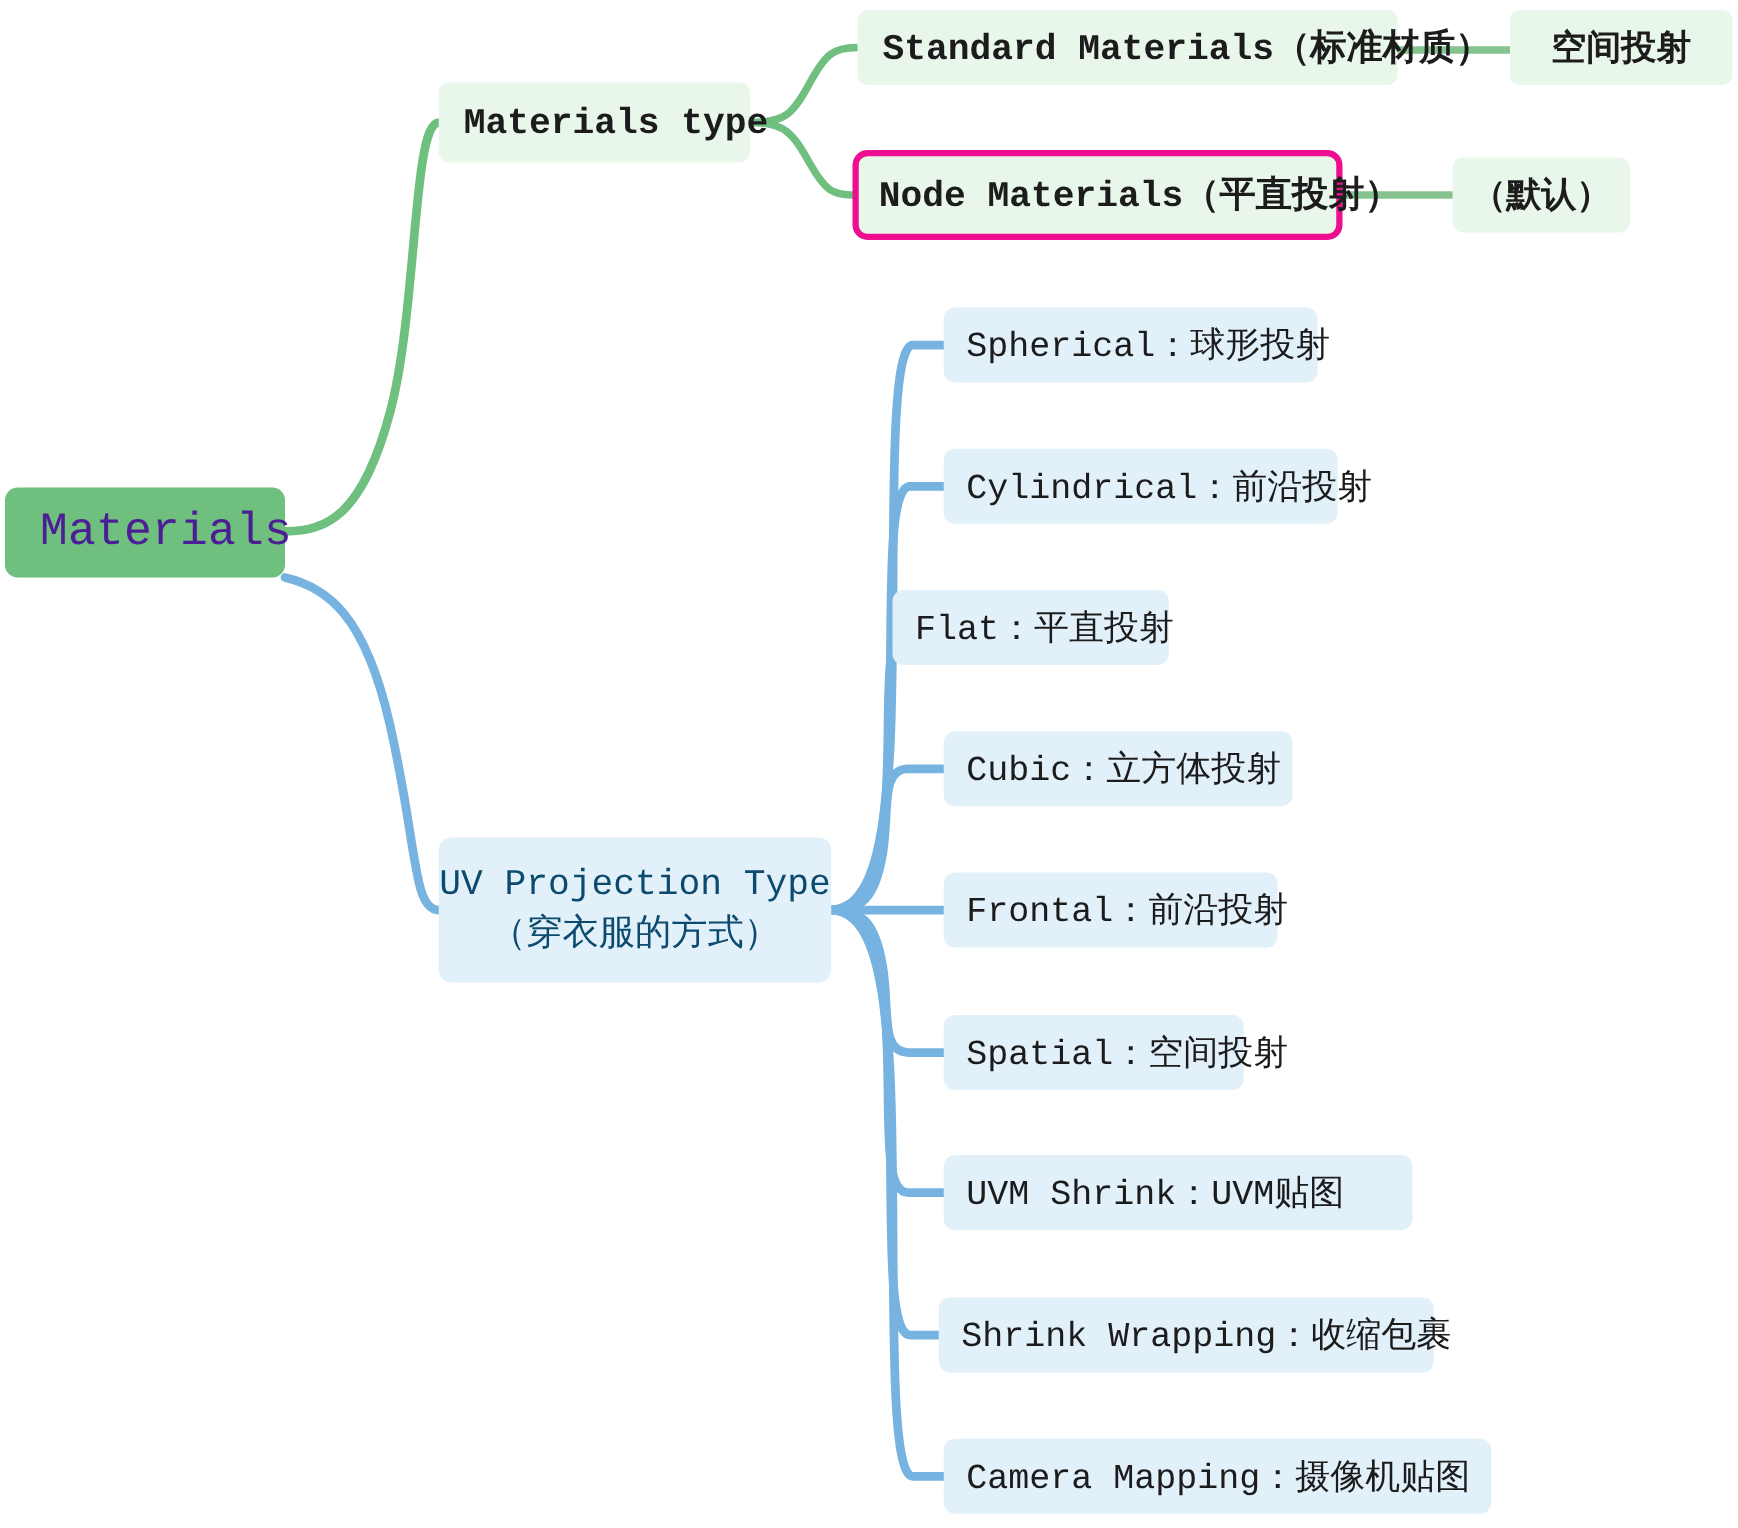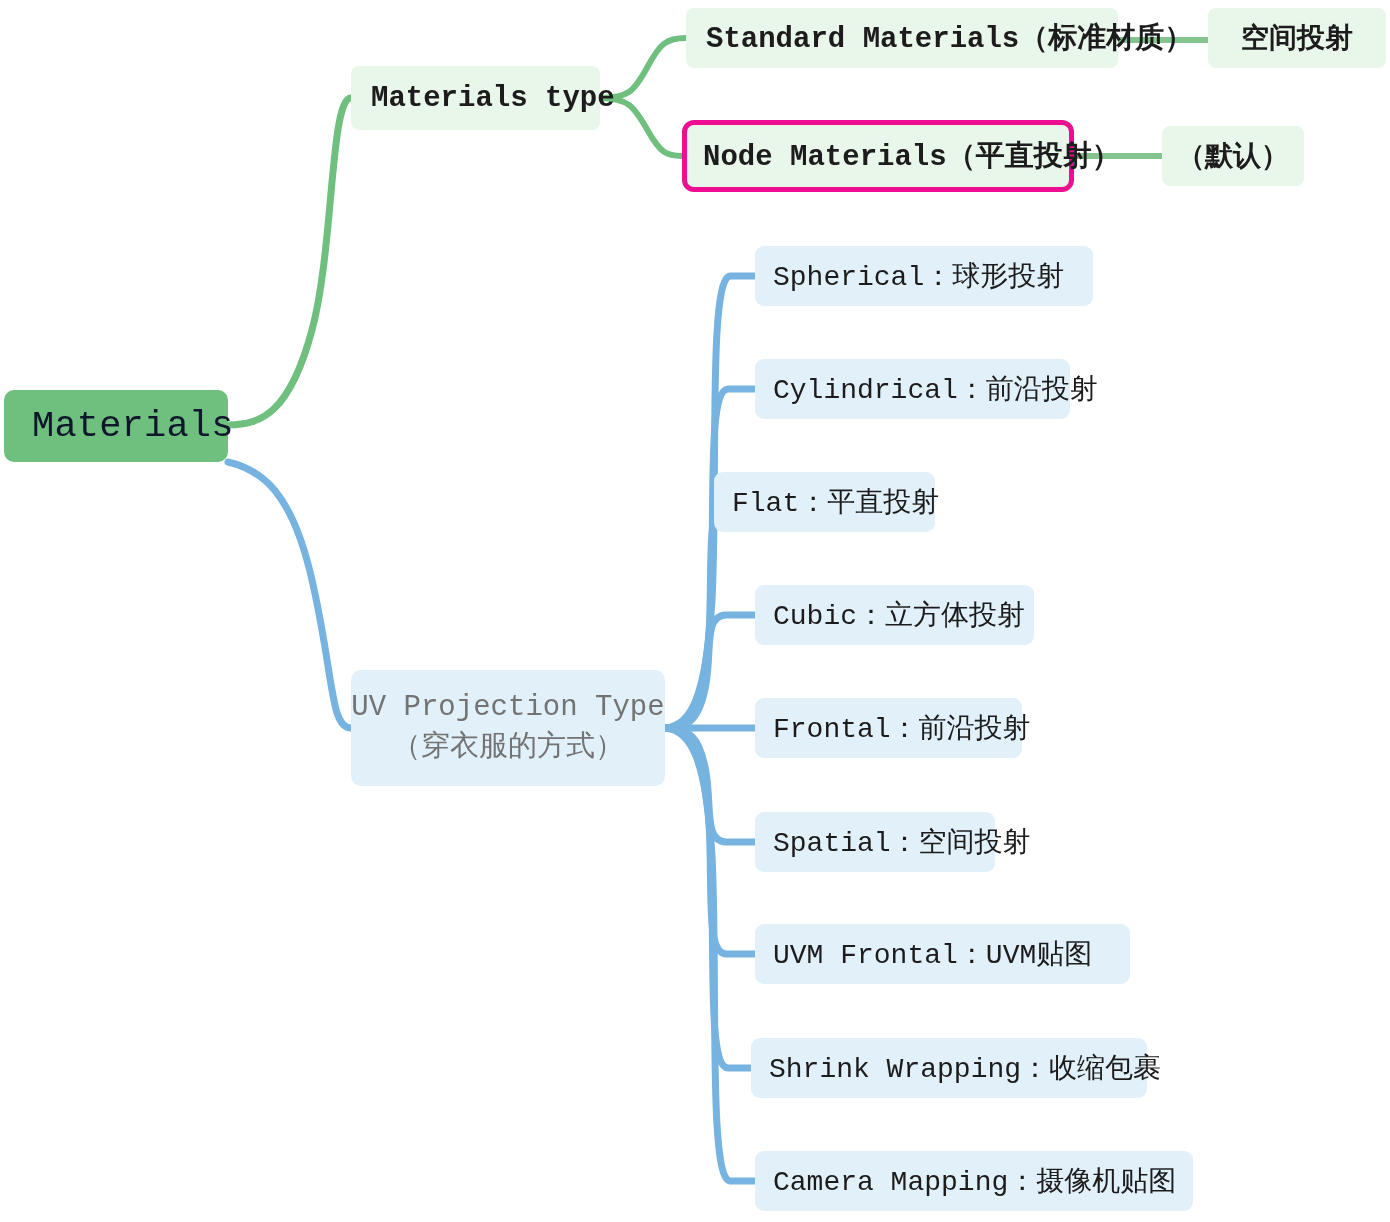--- a/index.html
+++ b/index.html
@@ -27,21 +27,21 @@
     position: absolute;
     box-sizing: border-box;
     display: flex;
     align-items: center;
     justify-content: flex-start;
     white-space: nowrap;
     font-family: Liberation Mono, monospace;
   }
   .node-root {
     background: #6FBF7F;
-    color: #0f172a;
+    color: #4c1d95;
     border-radius: 10px;
     font-size: 37px;
     font-weight: 500;
     letter-spacing: 0.2px;
     padding-left: 28px;
     text-align: center;
   }
   .node-green {
     background: #E9F6EA;
     color: #1c1c1c;
@@ -67,21 +67,21 @@
   .node-blue {
     background: #E2F0FA;
     color: #1c1c1c;
     border-radius: 9px;
     font-size: 28px;
     font-weight: 500;
     padding-left: 18px;
   }
   .node-hub {
     background: #E2F0FA;
-    color: #737373;
+    color: #0c4a6e;
     border-radius: 10px;
     font-size: 29px;
     font-weight: 500;
     flex-direction: column;
     align-items: center;
     justify-content: center;
     padding-left: 0;
     line-height: 1.38;
   }
   .hub-line {
@@ -143,21 +143,21 @@
 
   <div class="node node-green-sm" style="left:1162px; top:126px; width:142px; height:60px;">
     <span>（默认）</span>
   </div>
 
   <div class="node node-hub" style="left:351px; top:670px; width:314px; height:116px;">
     <span class="hub-line">UV Projection Type</span>
     <span class="hub-line">（穿衣服的方式）</span>
   </div>
 
-  <div class="node node-blue" style="left:755px; top:246px; width:338px; height:60px;">
+  <div class="node node-blue" style="left:755px; top:246px; width:299px; height:60px;">
     <span>Spherical：球形投射</span>
   </div>
 
   <div class="node node-blue" style="left:755px; top:359px; width:315px; height:60px;">
     <span>Cylindrical：前沿投射</span>
   </div>
 
   <div class="node node-blue" style="left:714px; top:472px; width:221px; height:60px;">
     <span>Flat：平直投射</span>
   </div>
@@ -168,21 +168,21 @@
 
   <div class="node node-blue" style="left:755px; top:698px; width:267px; height:60px;">
     <span>Frontal：前沿投射</span>
   </div>
 
   <div class="node node-blue" style="left:755px; top:812px; width:240px; height:60px;">
     <span>Spatial：空间投射</span>
   </div>
 
   <div class="node node-blue" style="left:755px; top:924px; width:375px; height:60px;">
-    <span>UVM Frontal：UVM贴图</span>
+    <span>UVM Shrink：UVM贴图</span>
   </div>
 
   <div class="node node-blue" style="left:751px; top:1038px; width:396px; height:60px;">
     <span>Shrink Wrapping：收缩包裹</span>
   </div>
 
   <div class="node node-blue" style="left:755px; top:1151px; width:438px; height:60px;">
     <span>Camera Mapping：摄像机贴图</span>
   </div>
 

